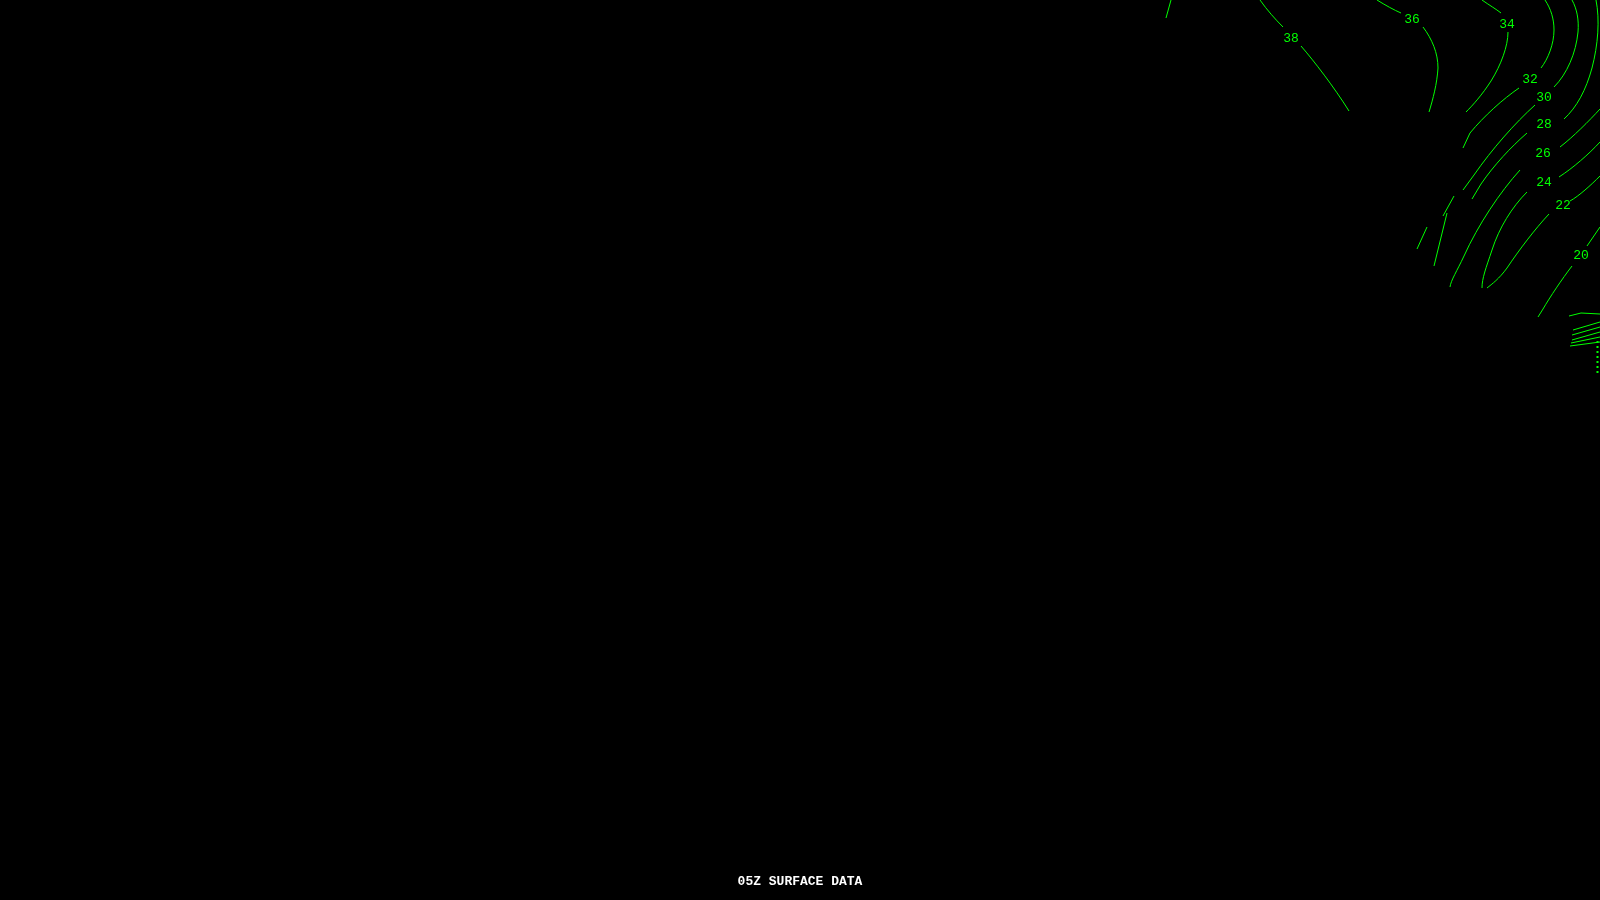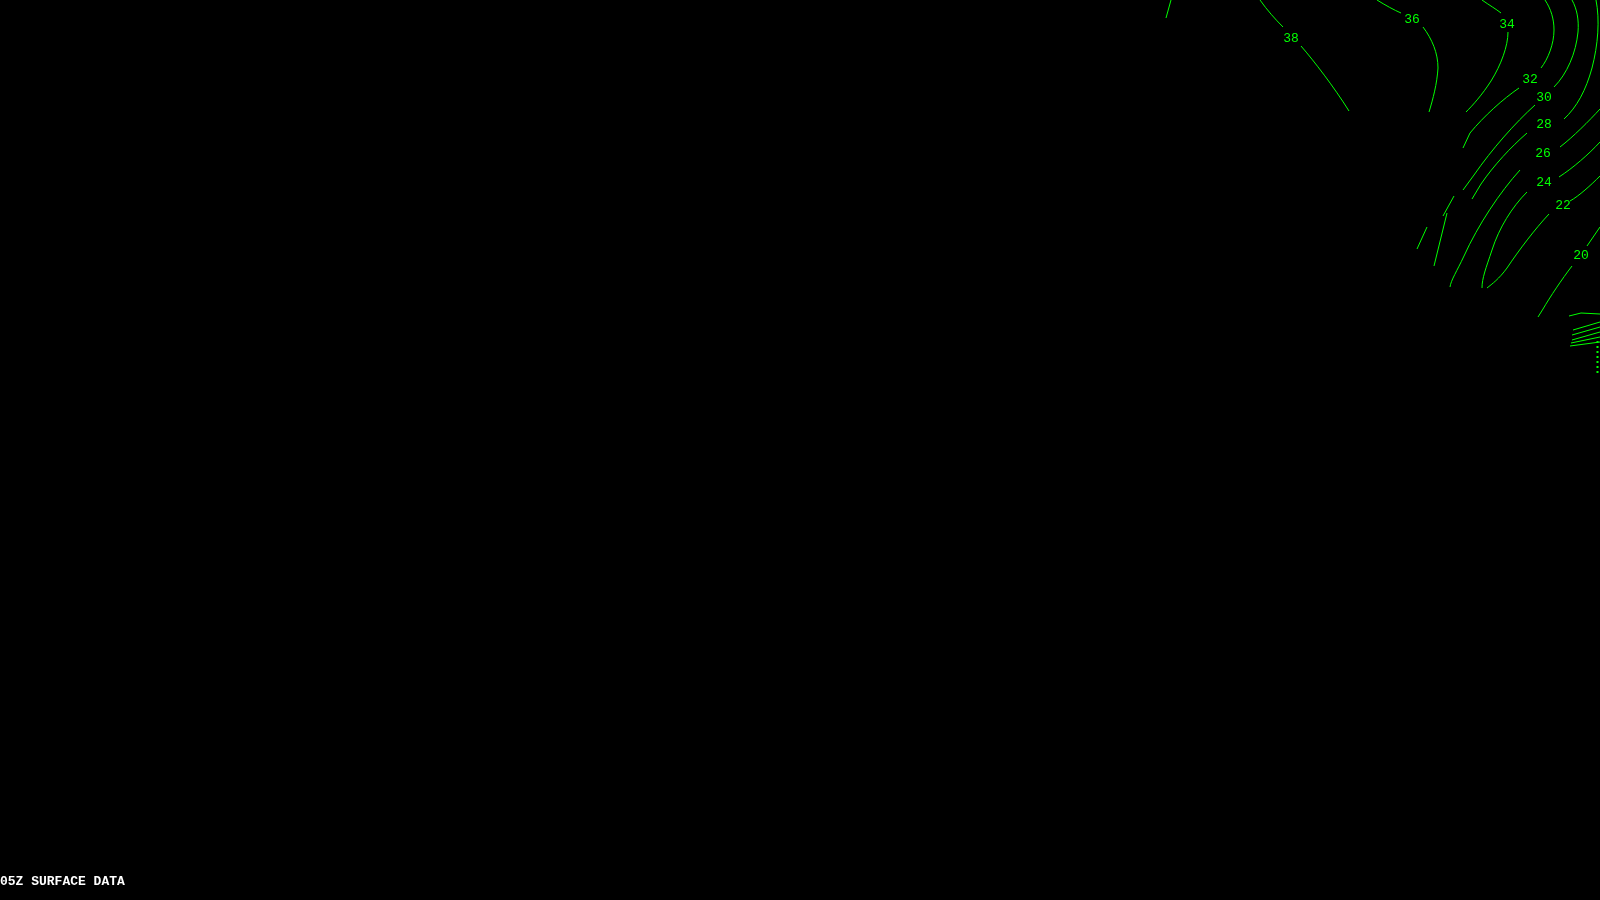--- a/index.html
+++ b/index.html
@@ -18,21 +18,21 @@
   .screen svg {
     position: absolute;
     top: 0;
     left: 0;
   }
   .caption {
     position: absolute;
     top: 874px;
     left: 0;
     width: 100%;
-    text-align: left;
+    text-align: center;
     color: #ffffff;
     font-family: "Liberation Mono", monospace;
     font-size: 13px;
     font-weight: bold;
     letter-spacing: 0px;
     white-space: pre;
   }
   text.contour-label {
     font-family: "Liberation Mono", monospace;
     font-size: 13px;

